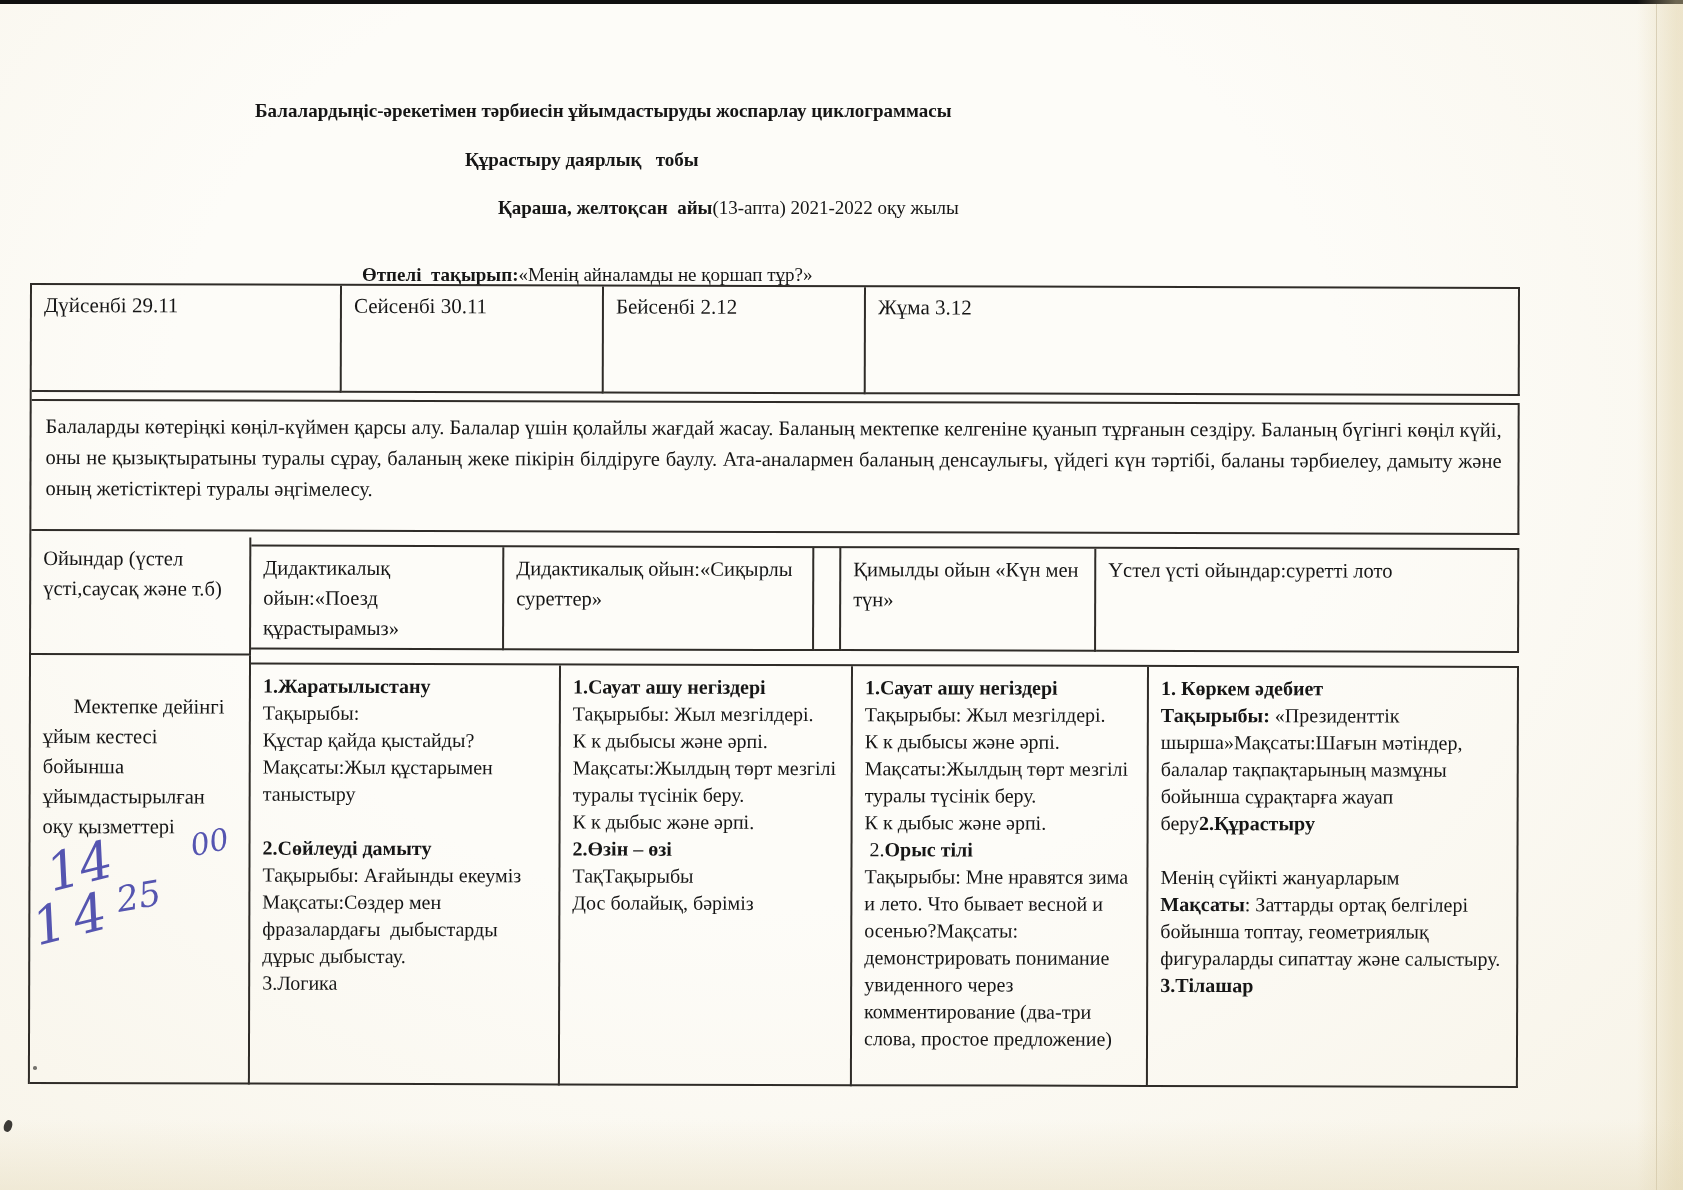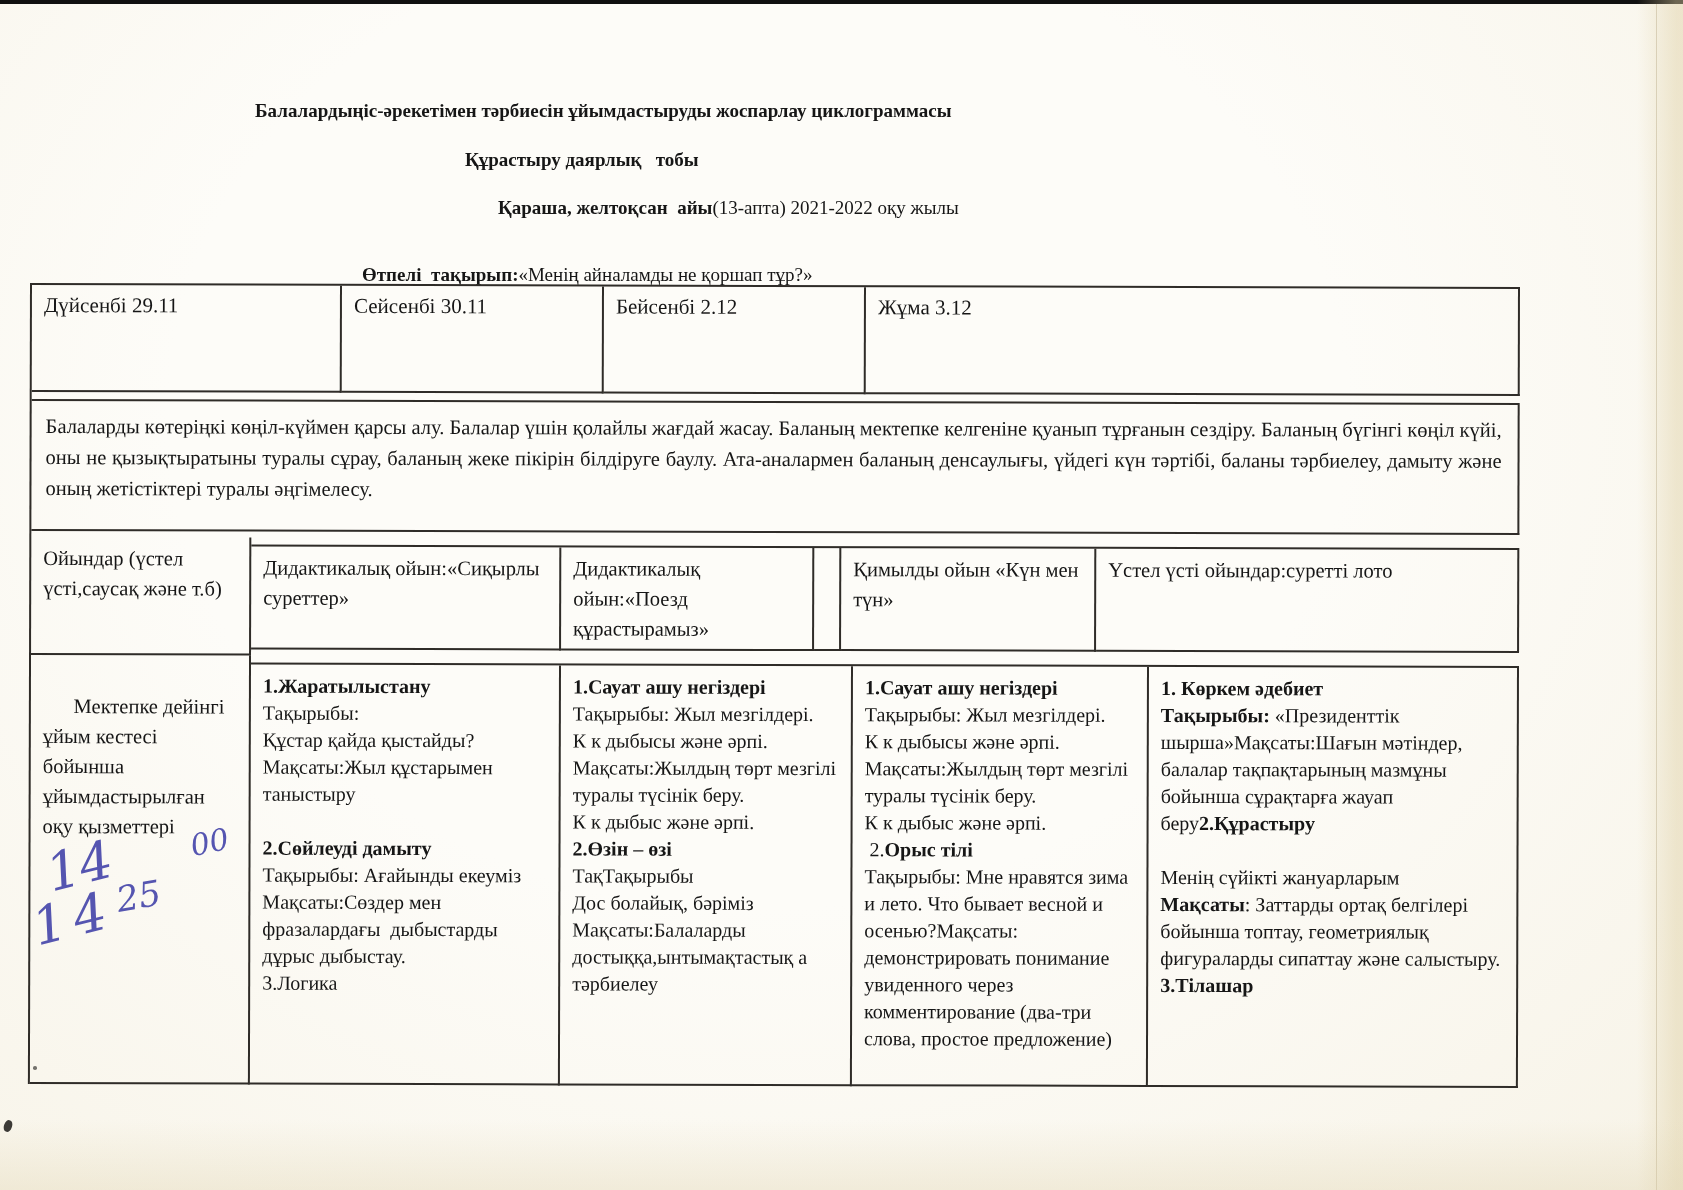--- a/index.html
+++ b/index.html
@@ -107,22 +107,22 @@
 
   <div class="trow row-reception">
     <div class="sub sub-inset">
       <div class="scell desc-cell">Балаларды көтеріңкі көңіл-күймен қарсы алу. Балалар үшін қолайлы жағдай жасау. Баланың мектепке келгеніне қуанып тұрғанын сездіру. Баланың бүгінгі көңіл күйі, оны не қызықтыратыны туралы сұрау, баланың жеке пікірін білдіруге баулу. Ата-аналармен баланың денсаулығы, үйдегі күн тәртібі, баланы тәрбиелеу, дамыту және оның жетістіктері туралы әңгімелесу.</div>
     </div>
   </div>
 
   <div class="trow row-games">
     <div class="tcell labelcell w-c1">Ойындар (үстел үсті,саусақ және т.б)</div>
     <div class="sub sub-inset">
+      <div class="scell gamecell g3">Дидактикалық ойын:«Поезд құрастырамыз»</div>
       <div class="scell gamecell g2">Дидактикалық ойын:«Сиқырлы суреттер»</div>
-      <div class="scell gamecell g3">Дидактикалық ойын:«Поезд құрастырамыз»</div>
       <div class="scell ggap"></div>
       <div class="scell gamecell g4">Қимылды ойын «Күн мен түн»</div>
       <div class="scell gamecell gflex">Үстел үсті ойындар:суретті лото</div>
     </div>
   </div>
 
   <div class="trow row-lessons">
     <div class="tcell labelcell w-c1 lessons-label">
       <span>Мектепке дейінгі ұйым кестесі бойынша ұйымдастырылған оқу қызметтері</span>
       <span class="hw hw-hour1">14</span>
@@ -144,21 +144,20 @@
         </div>
       <div class="scell lessoncell l3">
           <div class="ln"><b>1.Сауат ашу негіздері</b></div>
           <div class="ln"><span>Тақырыбы: Жыл мезгілдері.</span></div>
           <div class="ln"><span>К к дыбысы және әрпі.</span></div>
           <div class="ln"><span>Мақсаты:Жылдың төрт мезгілі туралы түсінік беру.</span></div>
           <div class="ln"><span>К к дыбыс және әрпі.</span></div>
           <div class="ln"><b>2.Өзін – өзі</b></div>
           <div class="ln"><span>ТақТақырыбы</span></div>
           <div class="ln"><span>Дос болайық, бәріміз</span></div>
-          <div class="ln"><span>Мақсаты:Балаларды достыққа,ынтымақтастық а тәрбиелеу</span></div>
         </div>
       <div class="scell lessoncell l4">
           <div class="ln"><b>1.Сауат ашу негіздері</b></div>
           <div class="ln"><span>Тақырыбы: Жыл мезгілдері.</span></div>
           <div class="ln"><span>К к дыбысы және әрпі.</span></div>
           <div class="ln"><span>Мақсаты:Жылдың төрт мезгілі туралы түсінік беру.</span></div>
           <div class="ln"><span>К к дыбыс және әрпі.</span></div>
           <div class="ln"><span> 2.</span><b>Орыс тілі</b></div>
           <div class="ln"><span>Тақырыбы: Мне нравятся зима и лето. Что бывает весной и осенью?Мақсаты: демонстрировать понимание увиденного через комментирование (два-три слова, простое предложение)</span></div>
         </div>

